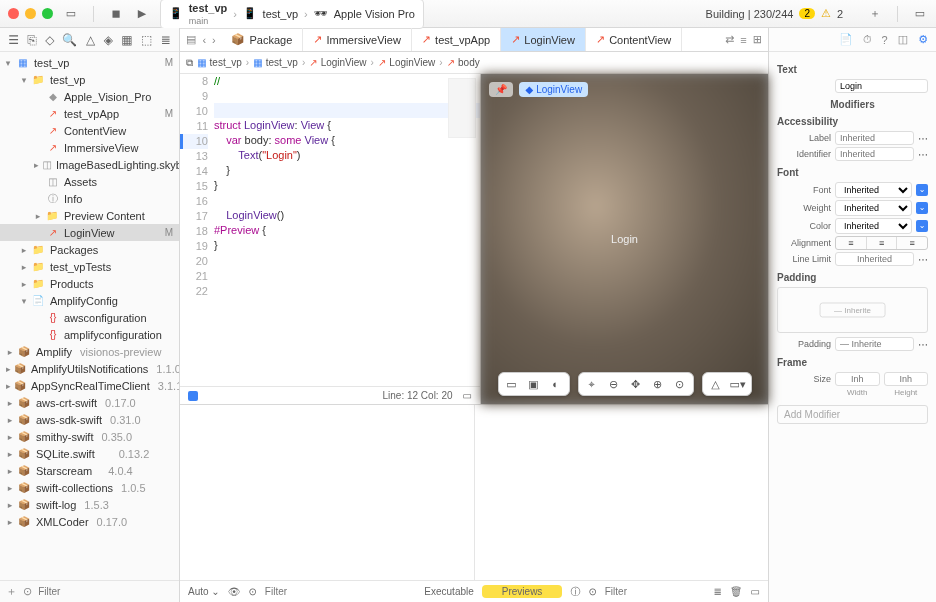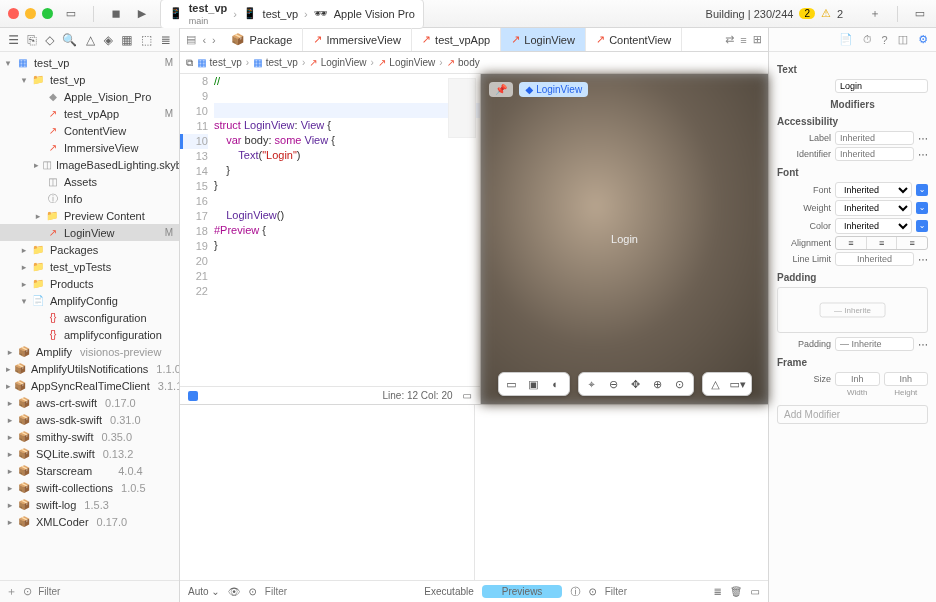--- a/index.html
+++ b/index.html
@@ -47,21 +47,21 @@
 .kw { color: #aa0d91; } .type { color: #5c2699; } .str { color: #c41a16; } .com { color: #008000; }
 .minimap { position: absolute; right: 4px; top: 4px; width: 28px; height: 60px; background: #f5f5f5; border: 1px solid #eee; }
 .status { height: 18px; border-top: 1px solid #e5e5e5; display: flex; align-items: center; padding: 0 8px; font-size: 10px; color: #666; }
 .status .proj { width: 10px; height: 10px; background: #3b82f6; border-radius: 2px; margin-right: 6px; }
 .status .cursor { margin-left: auto; }
 .debug { height: 198px; border-top: 1px solid #d8d8d8; display: flex; flex-direction: column; }
 .debug-body { flex: 1; display: flex; }
 .debug-left, .debug-right { flex: 1; }
 .debug-right { border-left: 1px solid #e5e5e5; }
 .debug-foot { height: 22px; border-top: 1px solid #e5e5e5; display: flex; align-items: center; gap: 8px; padding: 0 8px; font-size: 10px; color: #666; }
-.pill-btn { background: #7dd3fc; border-radius: 4px; padding: 1px 20px; }
+.pill-btn { background: #fde047; border-radius: 4px; padding: 1px 20px; }
 .preview { width: 288px; border-left: 1px solid #d8d8d8; display: flex; flex-direction: column; background: #888; position: relative; }
 .pv-bar { position: absolute; top: 8px; left: 8px; display: flex; gap: 6px; z-index: 2; }
 .pv-bar .pin, .pv-bar .tag { background: #f4f4f4aa; border-radius: 4px; padding: 2px 6px; font-size: 10px; display: flex; align-items: center; gap: 3px; }
 .pv-bar .tag { background: #c8e3ff; color: #2563eb; }
 .pv-paused { position: absolute; top: 48px; left: 50%; transform: translateX(-50%); width: 176px; background: #fff; border-radius: 8px; box-shadow: 0 2px 8px rgba(0,0,0,.15); padding: 8px 12px; display: flex; align-items: center; font-size: 11px; font-weight: 600; }
 .pv-paused .refresh { margin-left: auto; color: #888; }
 .pv-canvas { flex: 1; background: radial-gradient(ellipse at 40% 40%, #b8a58f 0%, #6b5f52 50%, #4a4238 100%); position: relative; filter: blur(6px); }
 .pv-login { position: absolute; top: 50%; left: 50%; transform: translate(-50%,-50%); color: #eee; font-size: 11px; filter: none; z-index: 1; }
 .pv-tools { position: absolute; bottom: 8px; left: 0; right: 0; display: flex; justify-content: center; gap: 8px; z-index: 2; }
 .pv-group { background: #fff; border: 1px solid #ccc; border-radius: 6px; display: flex; padding: 3px; gap: 2px; box-shadow: 0 1px 3px rgba(0,0,0,.2); }
@@ -260,27 +260,27 @@
         <div class="tree-row" style="padding-left: 6px;">
           <span class="disc">▸</span>
           <span class="ico orange-box">📦</span>
           <span>smithy-swift</span> 
           <span style="color:#999;margin-left:4px">0.35.0</span>
         </div>
         <div class="tree-row" style="padding-left: 6px;">
           <span class="disc">▸</span>
           <span class="ico orange-box">📦</span>
           <span>SQLite.swift</span> 
-          <span style="color:#999;margin-left:4px">0.13.2</span>
+          <span style="color:#999;margin-left:20px">0.13.2</span>
         </div>
         <div class="tree-row" style="padding-left: 6px;">
           <span class="disc">▸</span>
           <span class="ico orange-box">📦</span>
           <span>Starscream</span> 
-          <span style="color:#999;margin-left:22px">4.0.4</span>
+          <span style="color:#999;margin-left:12px">4.0.4</span>
         </div>
         <div class="tree-row" style="padding-left: 6px;">
           <span class="disc">▸</span>
           <span class="ico orange-box">📦</span>
           <span>swift-collections</span> 
           <span style="color:#999;margin-left:4px">1.0.5</span>
         </div>
         <div class="tree-row" style="padding-left: 6px;">
           <span class="disc">▸</span>
           <span class="ico orange-box">📦</span>

